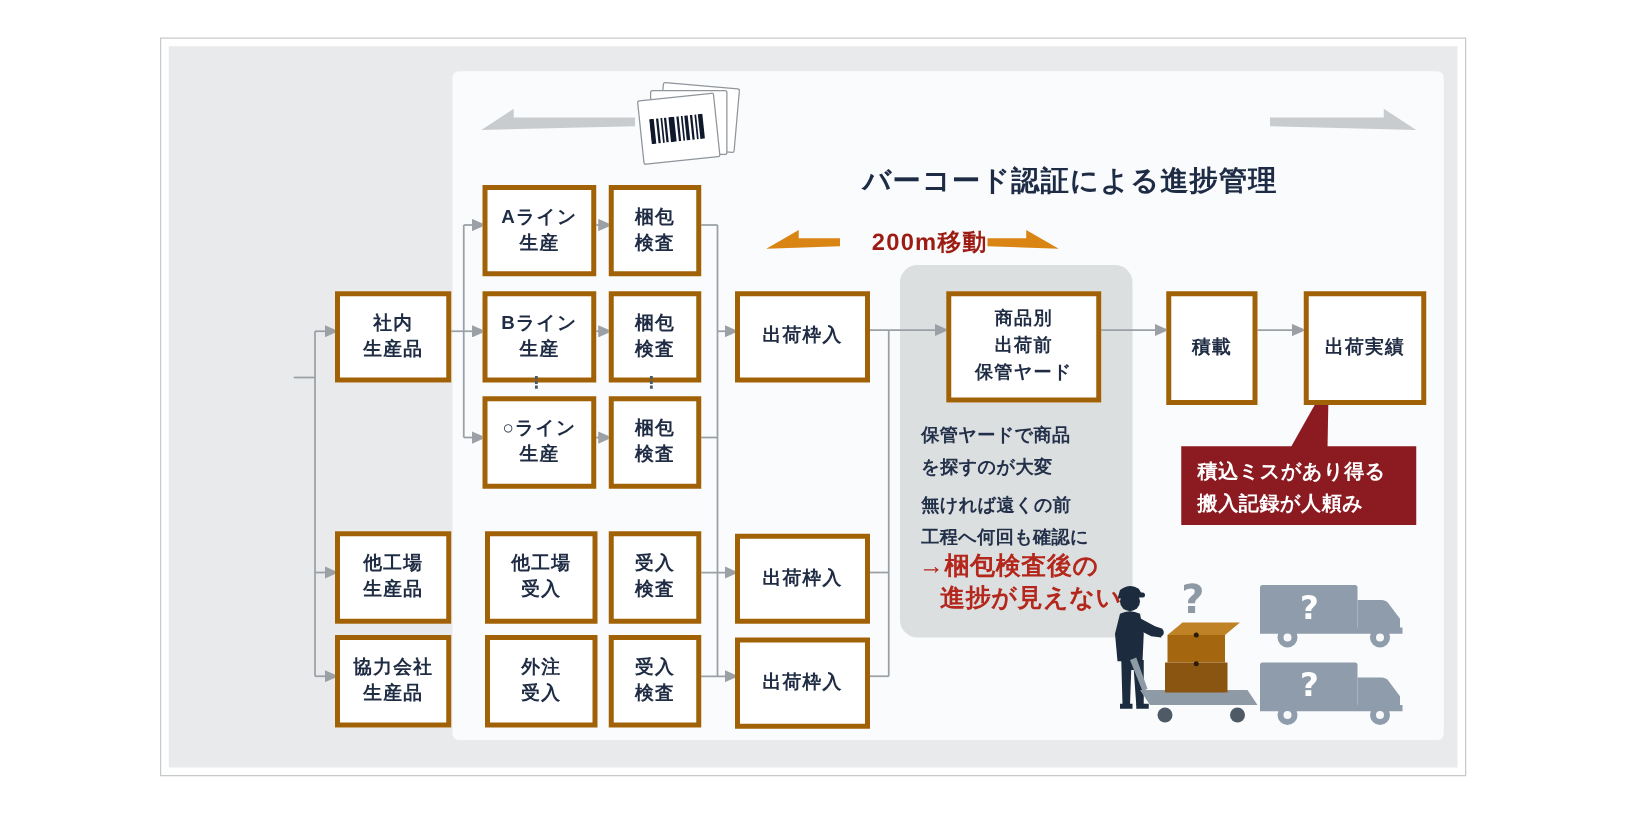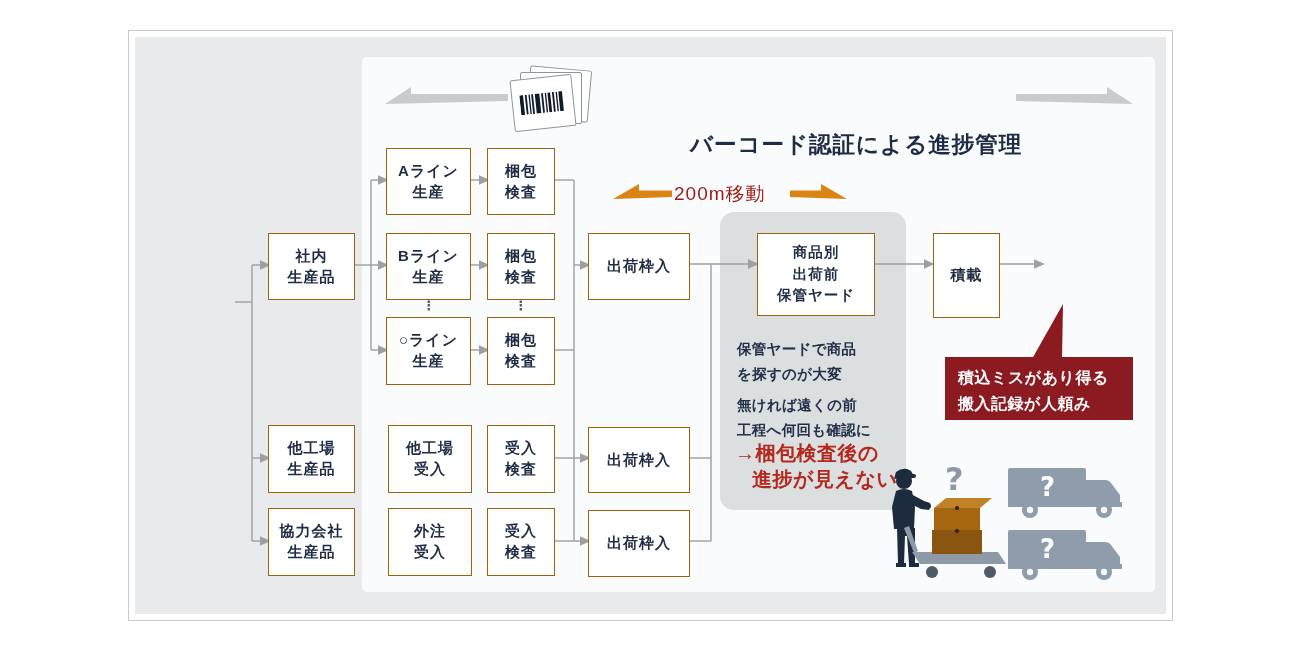--- a/index.html
+++ b/index.html
@@ -6,37 +6,37 @@
   #canvas{position:relative;width:1300px;height:650px;background:#ffffff;overflow:hidden;
           font-family:"Liberation Sans","DejaVu Sans",sans-serif;}
   .outer{position:absolute;left:128px;top:30px;width:1043px;height:589px;
          background:#ffffff;border:1px solid #c7cacc;z-index:0;}
   .gray-bg{position:absolute;left:6px;top:6px;right:6px;bottom:6px;background:#e9eaec;}
   .flow-panel{position:absolute;left:362px;top:57px;width:793px;height:535px;
               background:#fafbfc;border-radius:5px;z-index:1;}
   .zone{position:absolute;left:720px;top:212px;width:186px;height:298px;
         background:#dcdfe0;border-radius:14px;z-index:1;}
   #connectors{position:absolute;left:0;top:0;width:1300px;height:650px;z-index:2;pointer-events:none;}
-  .node{position:absolute;background:#ffffff;border:1px solid #a16207;z-index:3;
+  .node{position:absolute;background:#ffffff;border:4px solid #a16207;z-index:3;
         display:flex;flex-direction:column;align-items:center;justify-content:center;
         font-weight:bold;color:#1f2c44;font-size:15px;line-height:1.38;
         letter-spacing:1px;text-align:center;}
   .node.tall{font-size:14.5px;line-height:1.5;}
   .doc-icon{position:absolute;left:512px;top:68px;width:82px;height:72px;z-index:3;}
   .sheet{position:absolute;width:60px;height:50px;background:#fff;border:1.5px solid #8f959b;border-radius:2px;}
   .s3{left:16px;top:0;transform:rotate(5deg);}
   .s2{left:8px;top:4px;transform:rotate(0deg);}
   .s1{left:0;top:9px;transform:rotate(-6deg);display:flex;align-items:center;justify-content:center;}
   .doc-label{position:absolute;left:601px;top:66px;z-index:3;color:#1f2c44;
              font-size:12.5px;font-weight:bold;line-height:1.78;letter-spacing:0.5px;}
   .doc-label span{display:block;}
   .page-title{position:absolute;left:690px;top:83px;z-index:3;color:#1d2b45;
               font-size:22.5px;font-weight:bold;letter-spacing:1px;margin-top:46px;}
-  .dist-label{position:absolute;left:674px;top:181px;width:116px;z-index:3;text-align:left;
-              color:#9c1b12;font-size:19px;font-weight:normal;letter-spacing:1px;}
+  .dist-label{position:absolute;left:674px;top:181px;width:116px;z-index:3;text-align:right;
+              color:#9c1b12;font-size:19px;font-weight:bold;letter-spacing:1px;}
   .ellipsis{position:absolute;z-index:3;width:16px;text-align:center;color:#4c5a6a;
             font-size:13px;font-weight:bold;line-height:1;}
   .yard-note{position:absolute;left:737px;top:337px;z-index:3;color:#233049;
              font-size:14.5px;font-weight:bold;line-height:25px;letter-spacing:0.3px;}
   .yard-note span{display:block;}
   .yard-note span:nth-child(3){margin-top:6px;}
   .red-note{position:absolute;left:735px;top:440px;z-index:3;color:#b4271c;
             font-size:20px;font-weight:bold;line-height:26px;letter-spacing:0.5px;}
   .red-note span{display:block;}
   .red-note span:nth-child(2){padding-left:17px;text-align:center;}
@@ -191,20 +191,23 @@
     <span>出荷枠入</span>
   </div>
   <div class="node" style="left:933px;top:233px;width:65px;height:83px">
     <span>積載</span>
   </div>
   <div class="node tall" style="left:757px;top:233px;width:116px;height:81px">
     <span>商品別</span>
     <span>出荷前</span>
     <span>保管ヤード</span>
   </div>
+  <div class="node" style="left:1043px;top:233px;width:90px;height:83px">
+    <span>出荷実績</span>
+  </div>
 
   <span class="ellipsis" style="left:421px;top:299px">⋮</span>
   <span class="ellipsis" style="left:513px;top:299px">⋮</span>
 
   <div class="yard-note">
     <span>保管ヤードで商品</span>
     <span>を探すのが大変</span>
     <span>無ければ遠くの前</span>
     <span>工程へ何回も確認に</span>
   </div>

